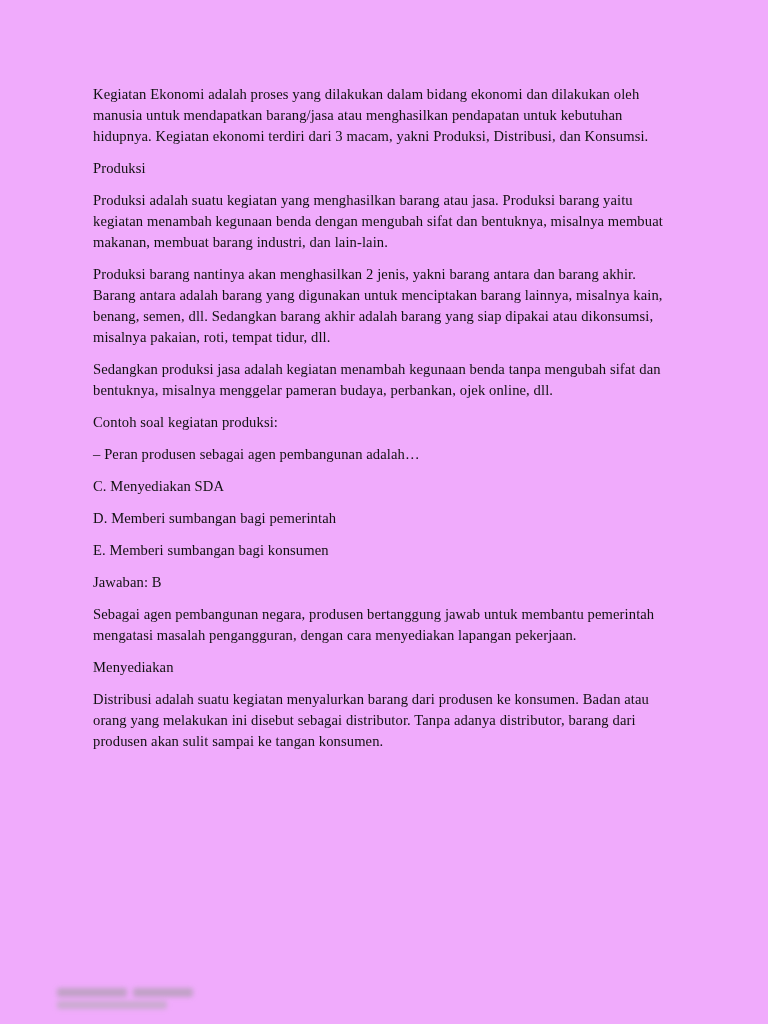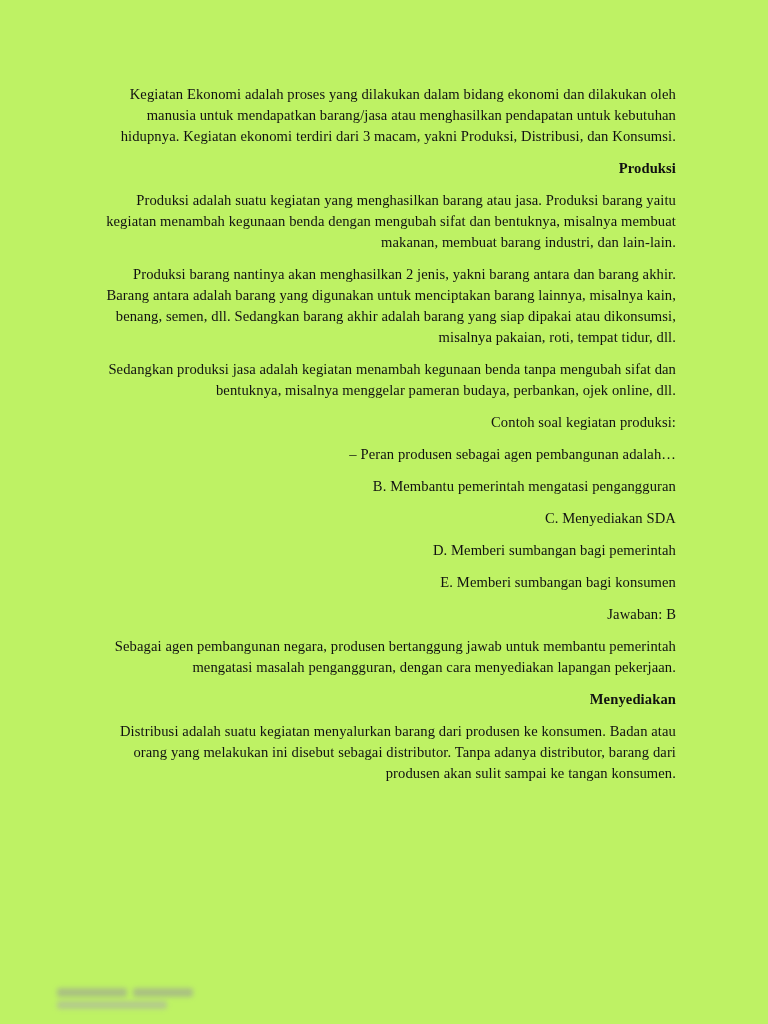--- a/index.html
+++ b/index.html
@@ -11,37 +11,36 @@
     width: 768px;
     height: 1024px;
     position: relative;
     overflow: hidden;
     font-family: "Liberation Serif", "DejaVu Serif", serif;
     color: #111111;
   }
   .page {
     position: absolute;
     inset: 0;
-    background: #bef264;
-    text-align: right;
+    background: #f0abfc;
   }
   .content {
     position: absolute;
     top: 84px;
     left: 93px;
     right: 92px;
   }
   .content p {
     margin: 0 0 11px 0;
     font-size: 14.6px;
     line-height: 21px;
     letter-spacing: 0.1px;
   }
   .content p.heading {
-    font-weight: bold;
+    font-weight: normal;
   }
   
   .watermark {
     position: absolute;
     left: 57px;
     top: 986px;
     width: 155px;
     height: 26px;
     filter: blur(2.5px);
     opacity: 0.55;
@@ -60,21 +59,20 @@
 
 <div class="page">
   <div class="content">
     <p>Kegiatan Ekonomi adalah proses yang dilakukan dalam bidang ekonomi dan dilakukan oleh manusia untuk mendapatkan barang/jasa atau menghasilkan pendapatan untuk kebutuhan hidupnya. Kegiatan ekonomi terdiri dari 3 macam, yakni Produksi, Distribusi, dan Konsumsi.</p>
     <p class="heading">Produksi</p>
     <p>Produksi adalah suatu kegiatan yang menghasilkan barang atau jasa. Produksi barang yaitu kegiatan menambah kegunaan benda dengan mengubah sifat dan bentuknya, misalnya membuat makanan, membuat barang industri, dan lain-lain.</p>
     <p>Produksi barang nantinya akan menghasilkan 2 jenis, yakni barang antara dan barang akhir. Barang antara adalah barang yang digunakan untuk menciptakan barang lainnya, misalnya kain, benang, semen, dll. Sedangkan barang akhir adalah barang yang siap dipakai atau dikonsumsi, misalnya pakaian, roti, tempat tidur, dll.</p>
     <p>Sedangkan produksi jasa adalah kegiatan menambah kegunaan benda tanpa mengubah sifat dan bentuknya, misalnya menggelar pameran budaya, perbankan, ojek online, dll.</p>
     <p>Contoh soal kegiatan produksi:</p>
     <p>– Peran produsen sebagai agen pembangunan adalah…</p>
-    <p>B. Membantu pemerintah mengatasi pengangguran</p>
     <p>C. Menyediakan SDA</p>
     <p>D. Memberi sumbangan bagi pemerintah</p>
     <p>E. Memberi sumbangan bagi konsumen</p>
     <p>Jawaban: B</p>
     <p>Sebagai agen pembangunan negara, produsen bertanggung jawab untuk membantu pemerintah mengatasi masalah pengangguran, dengan cara menyediakan lapangan pekerjaan.</p>
     <p class="heading">Menyediakan</p>
     <p>Distribusi adalah suatu kegiatan menyalurkan barang dari produsen ke konsumen. Badan atau orang yang melakukan ini disebut sebagai distributor. Tanpa adanya distributor, barang dari produsen akan sulit sampai ke tangan konsumen.</p>
   </div>
 
   <div class="watermark">

